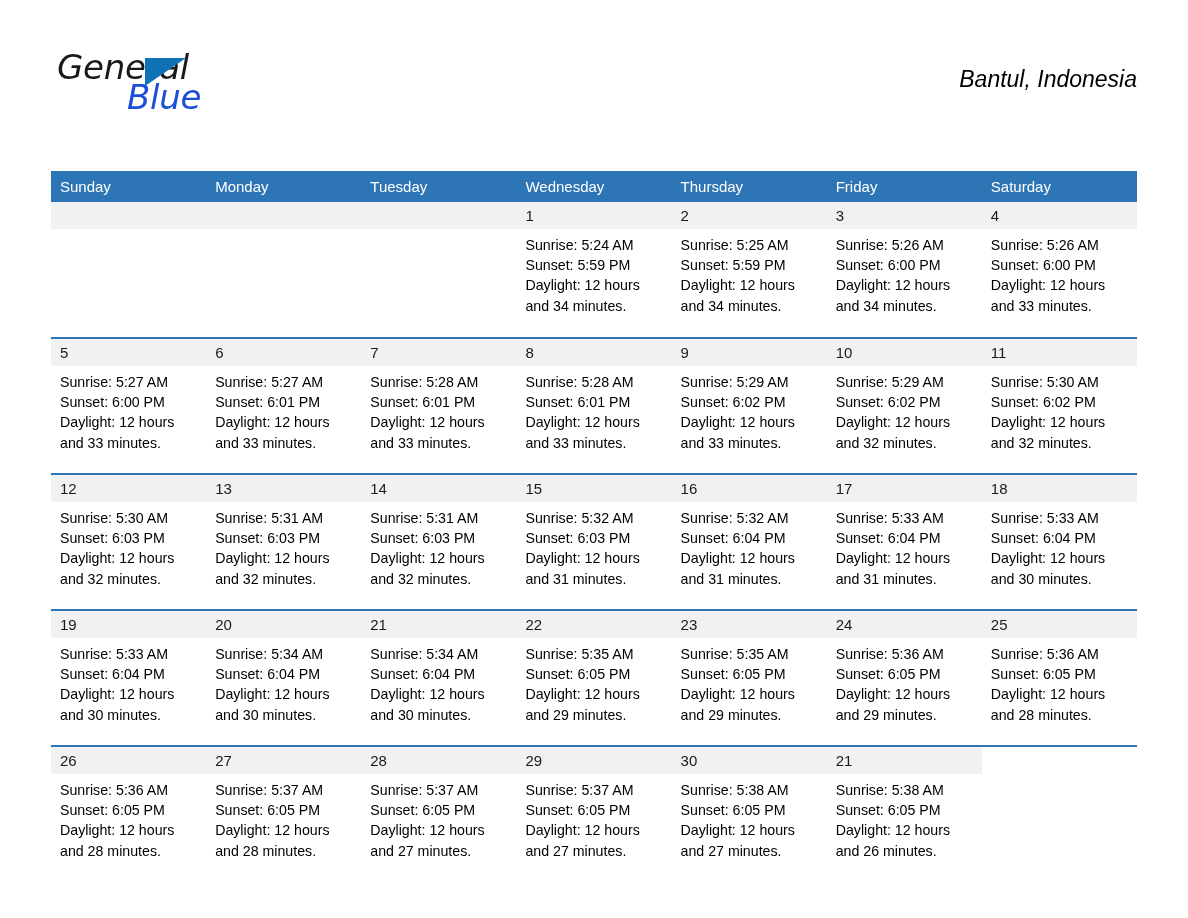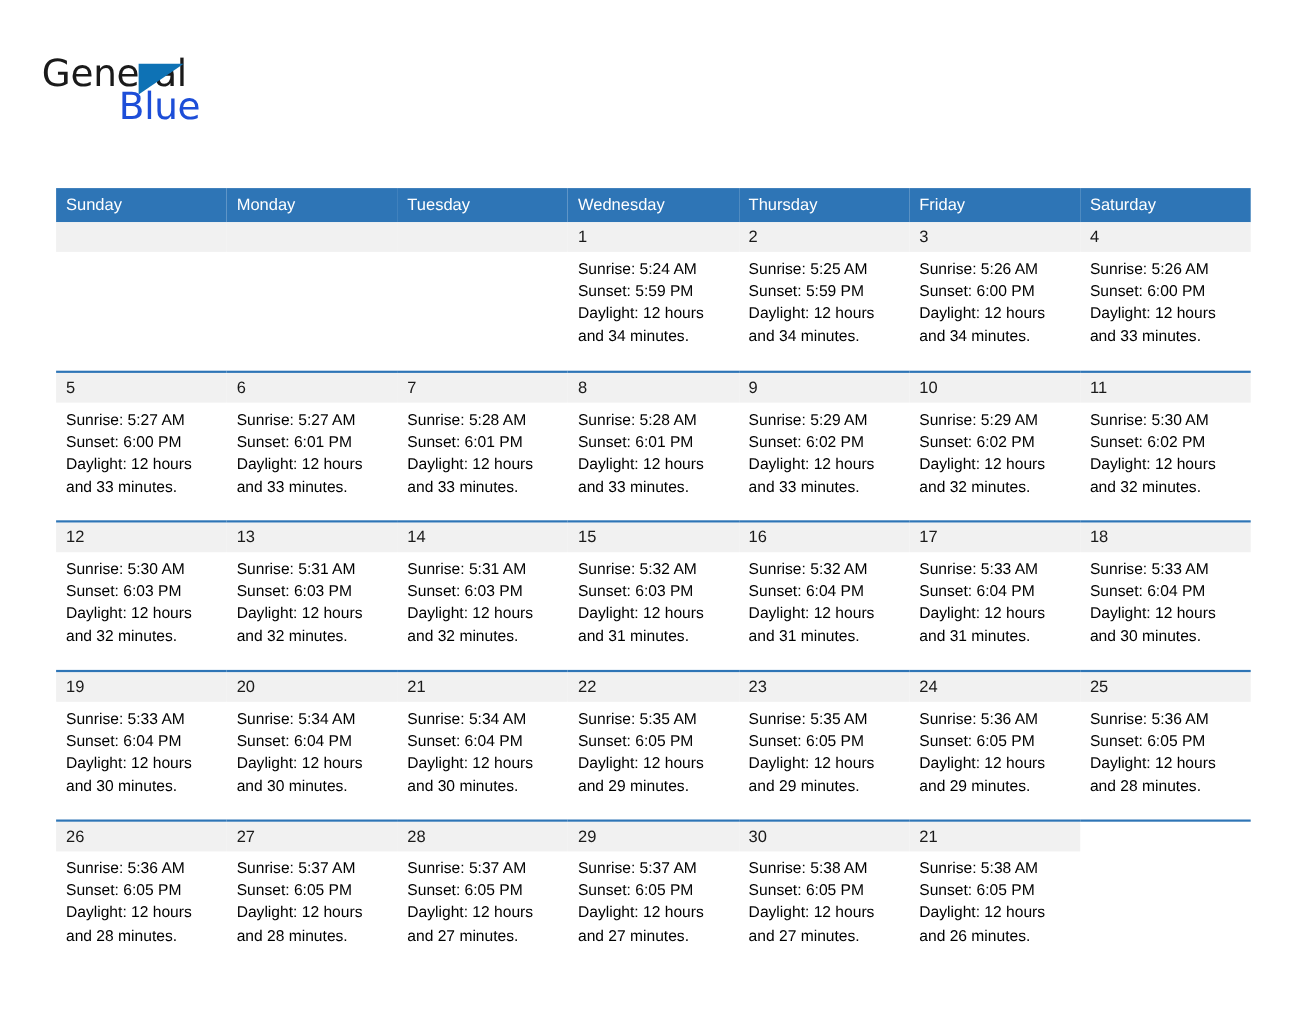--- a/index.html
+++ b/index.html
@@ -19,23 +19,24 @@
     width: 1188px;
     height: 918px;
     box-sizing: border-box;
   }
 
   
   .header {
     display: flex;
     align-items: flex-start;
     justify-content: space-between;
-    padding: 48px 51px 0 30px;
+    padding: 48px 51px 0 49px;
     box-sizing: border-box;
     height: 152px;
+    font-style: italic;
   }
   .logo {
     position: relative;
     width: 160px;
     height: 72px;
     user-select: none;
   }
   .logo-general {
     position: absolute;
     left: 8px;
@@ -158,20 +159,21 @@
 
   <div class="header">
 
     <div class="logo">
       <span class="logo-general">General</span>
       <span class="logo-triangle"></span>
       <span class="logo-blue">Blue</span>
     </div>
 
     <div class="title-block">
+      <div class="cal-subtitle">Bantul, Indonesia</div>
     </div>
 
   </div>
 
   <table class="calendar">
     <thead>
       <tr id="weekday-row">
           <th>Sunday</th>
           <th>Monday</th>
           <th>Tuesday</th>

